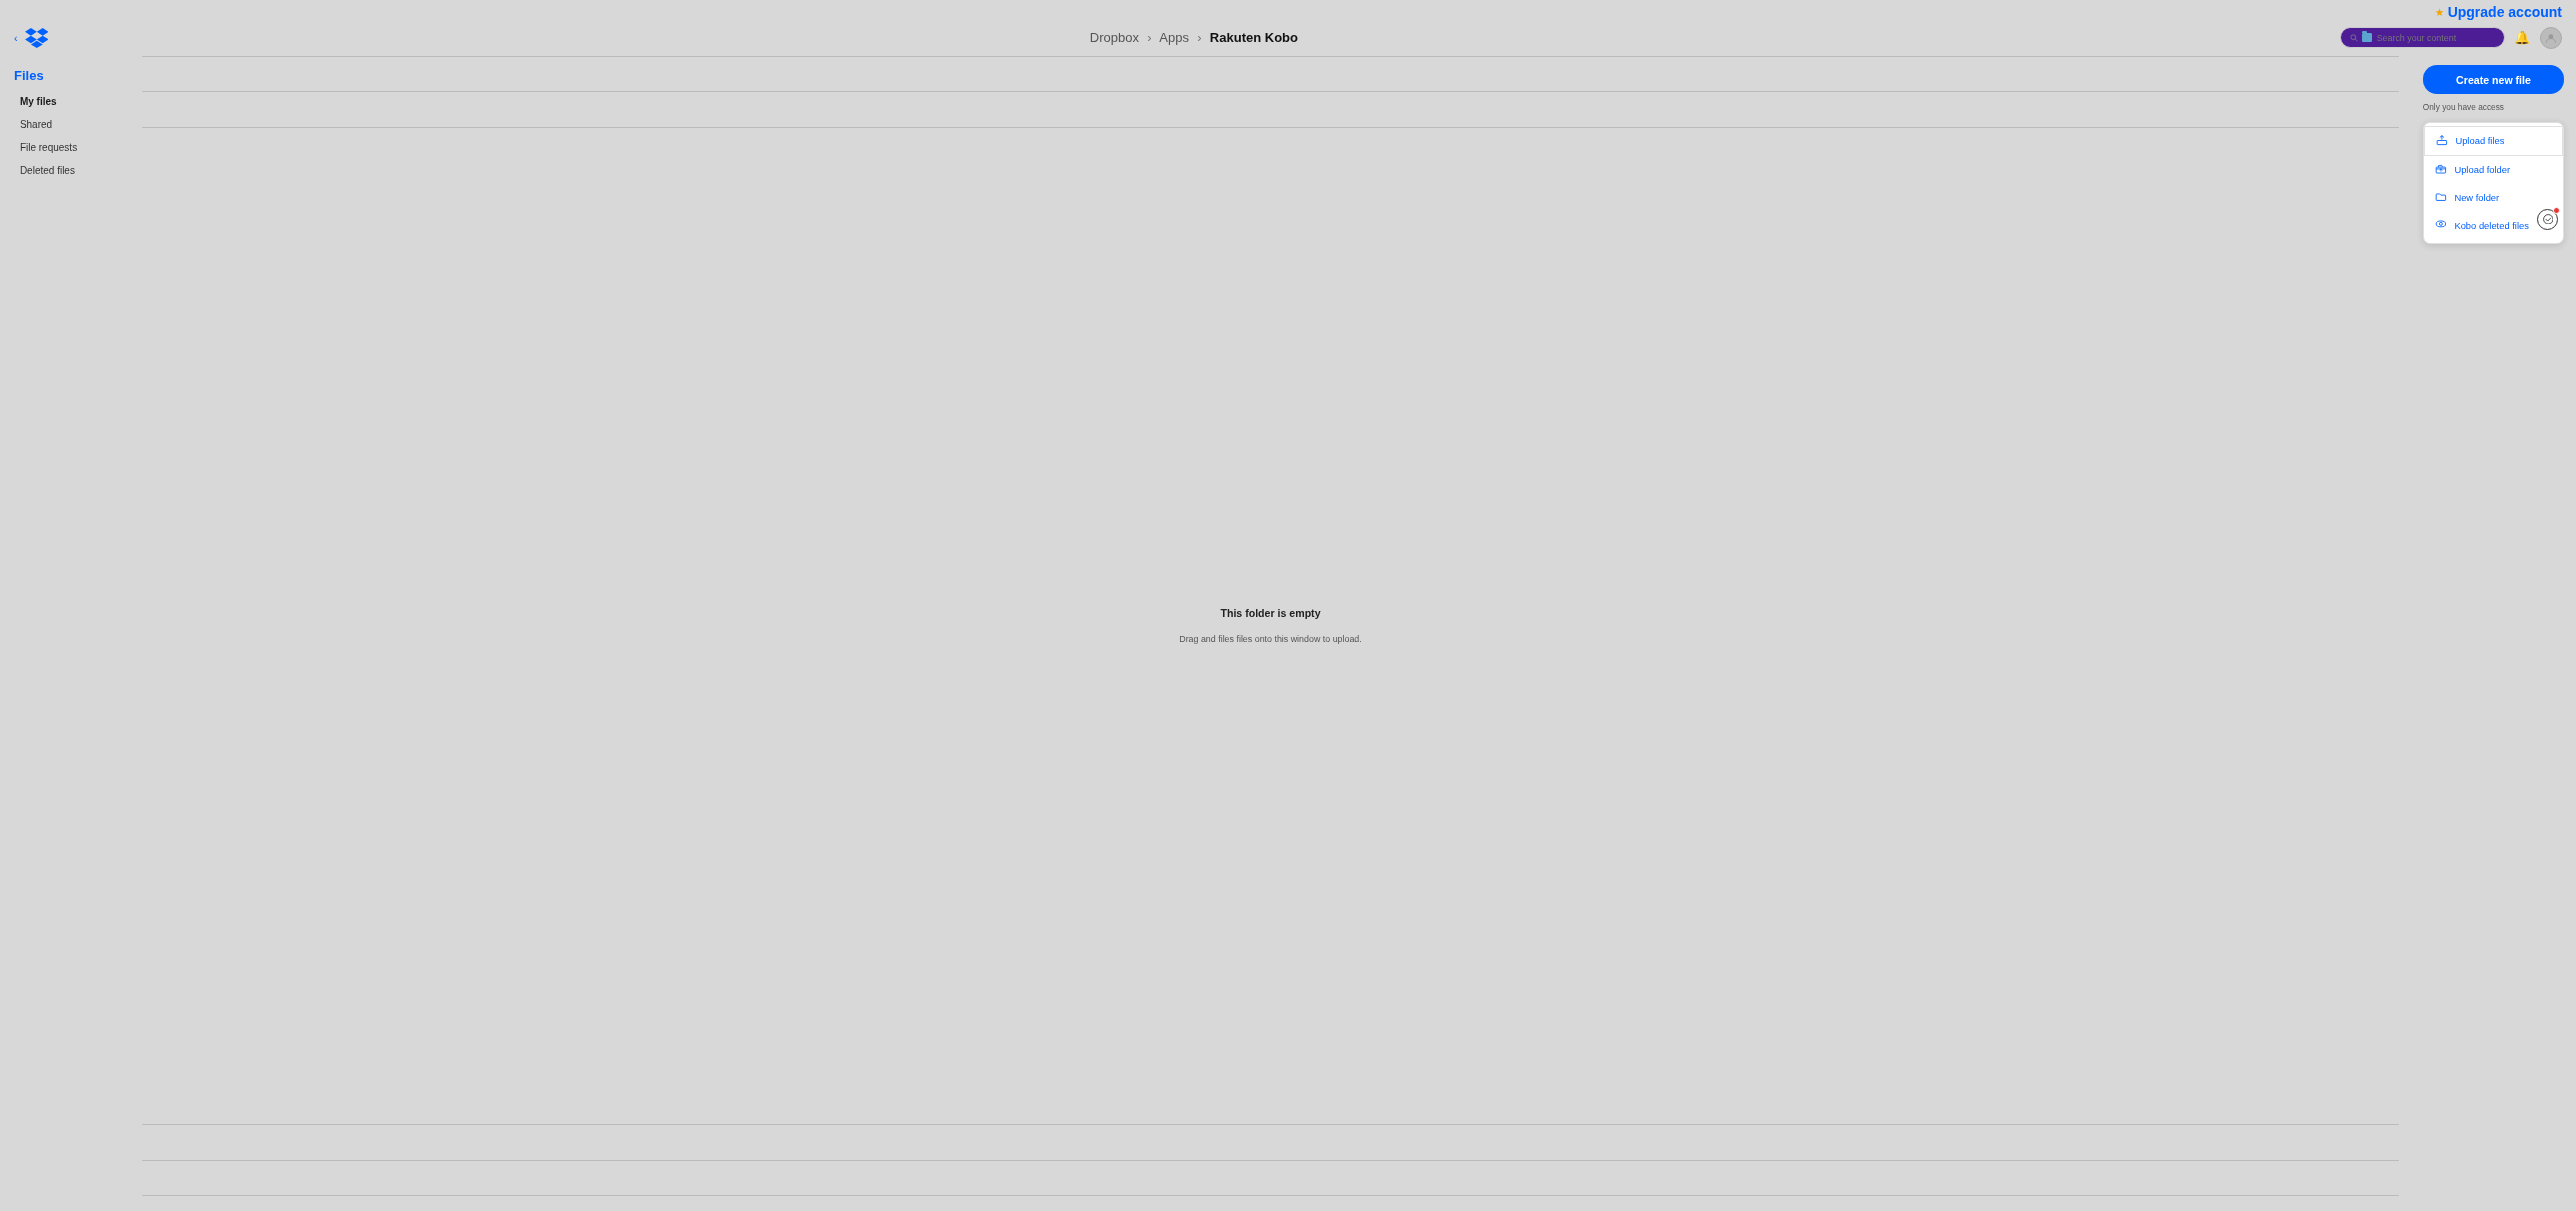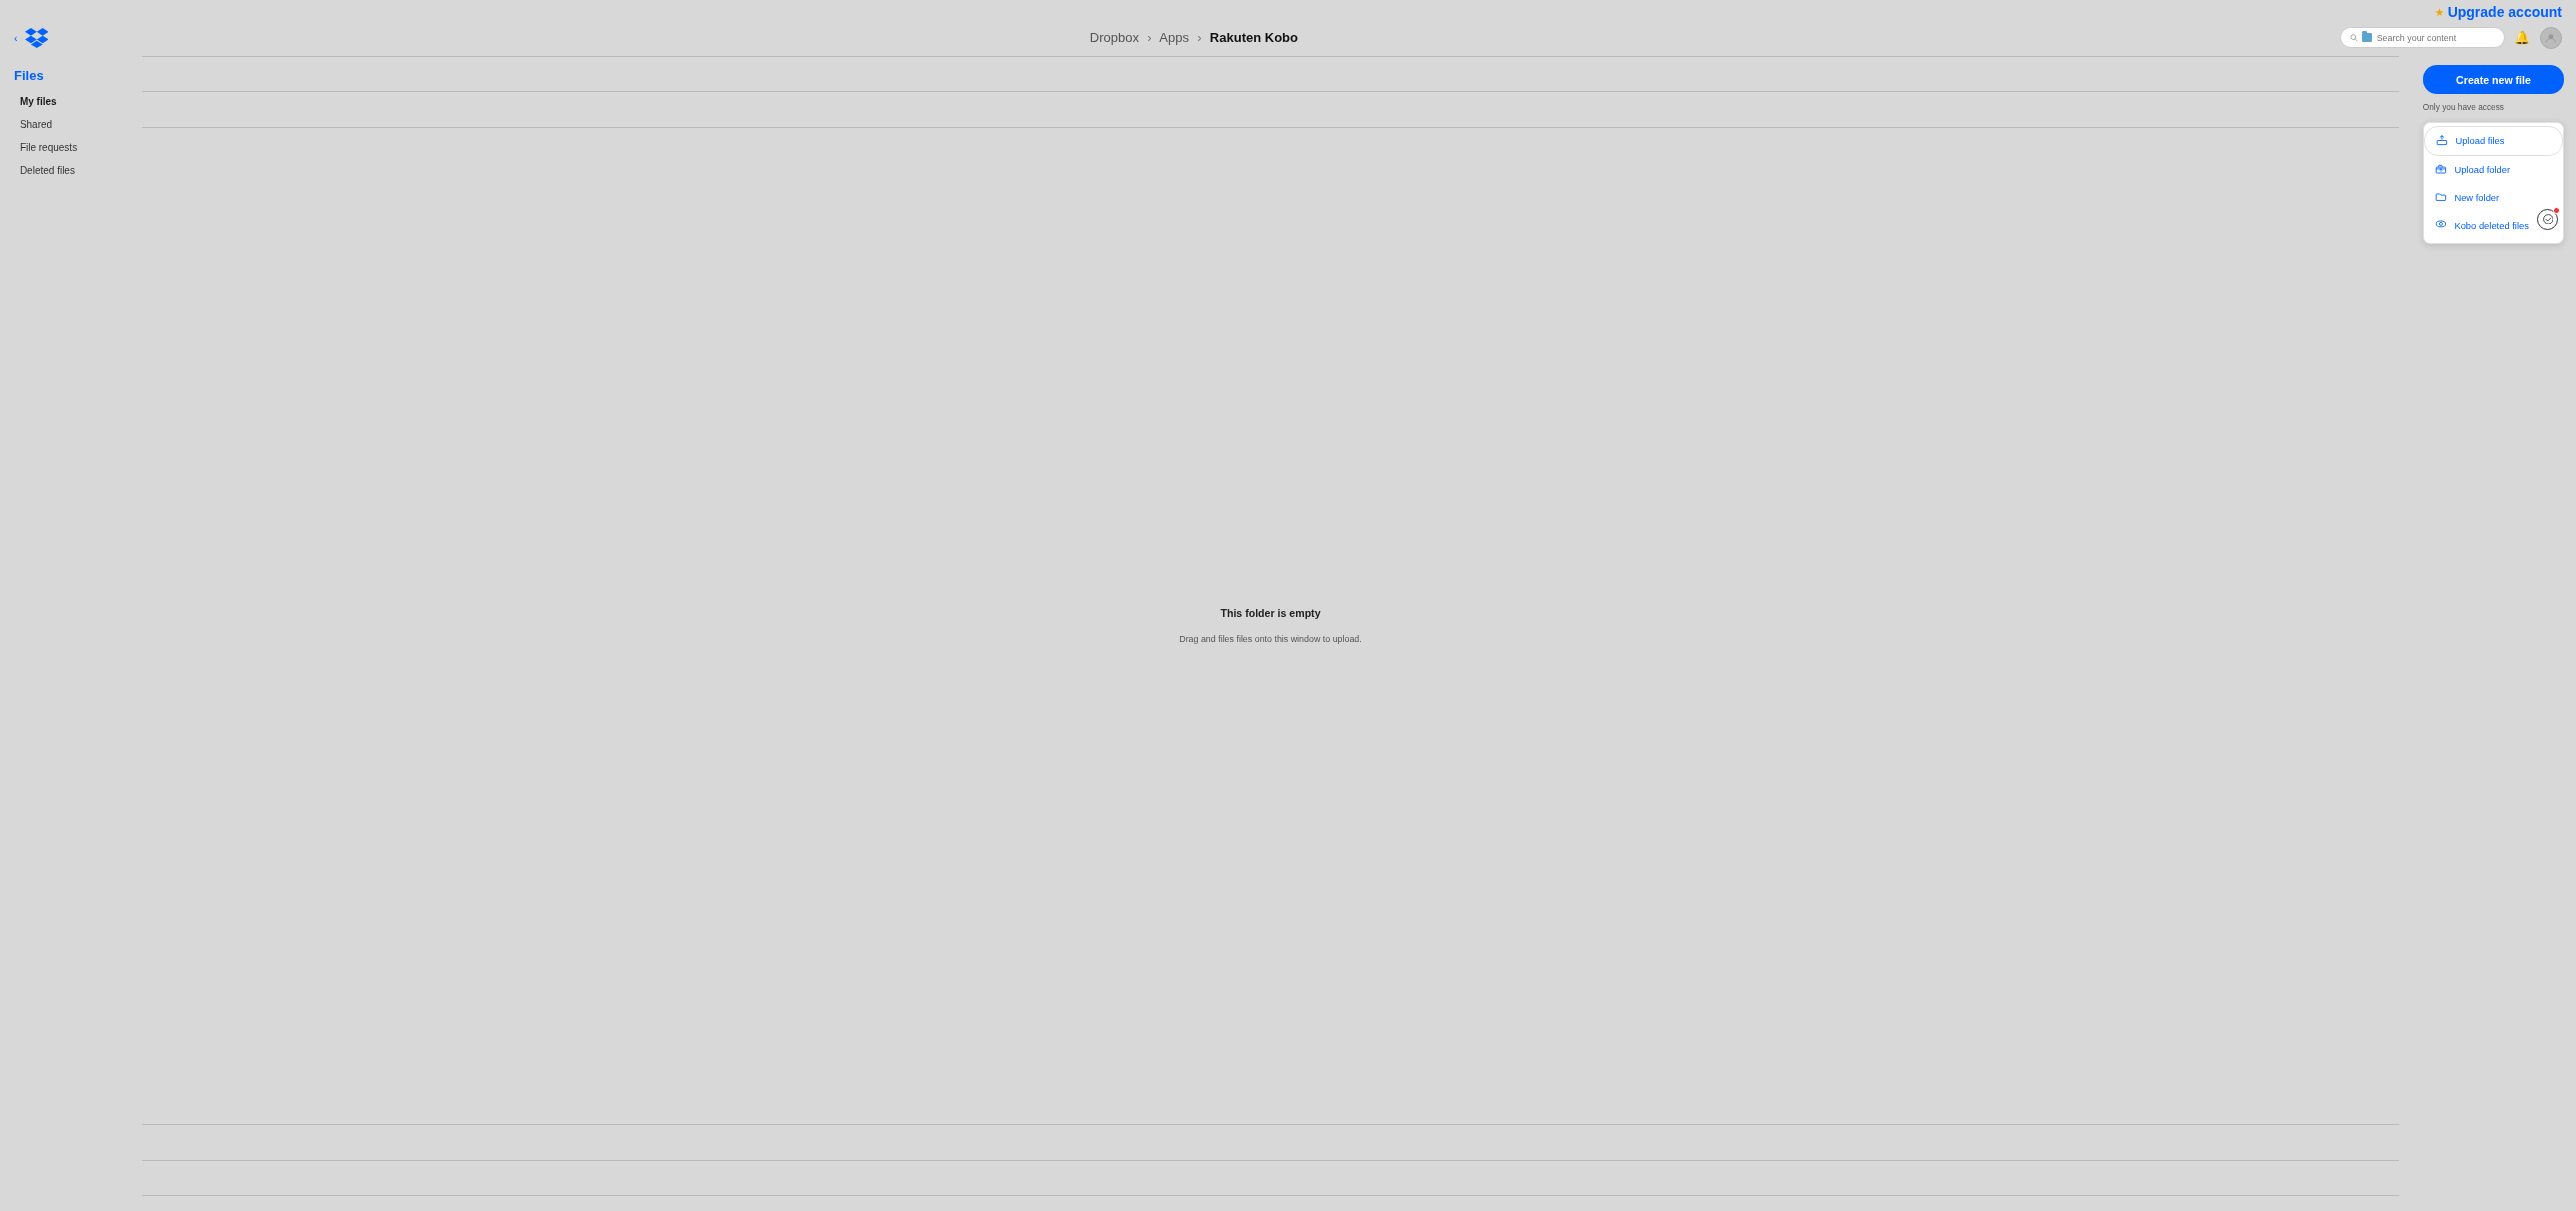--- a/index.html
+++ b/index.html
@@ -48,21 +48,21 @@
       color: #777;
     }
     .header-right {
       display: flex;
       align-items: center;
       gap: 9.4px;
     }
     .search-bar {
       display: flex;
       align-items: center;
-      background: #ffffff;
+      background: #4c1d95;
       border: 0.6px solid #ccc;
       border-radius: 14px;
       padding: 4.7px 9.4px;
       gap: 4.7px;
       width: 165px;
     }
     .search-bar input {
       border: none;
       outline: none;
       background: transparent;
@@ -230,21 +230,21 @@
       gap: 7px;
       padding: 7px 10.6px;
       font-size: 9.4px;
       color: #0061fe;
       cursor: pointer;
       border-radius: 4.7px;
     }
     .dropdown-item.highlighted {
       background: white;
       border: 1.2px solid #e0e0e0;
-      border-radius: 14px;
+      border-radius: 0;
     }
 
     .dropdown-icon {
       font-size: 10.6px;
       color: #0061fe;
       width: 13px;
       text-align: center;
     }
 
     

